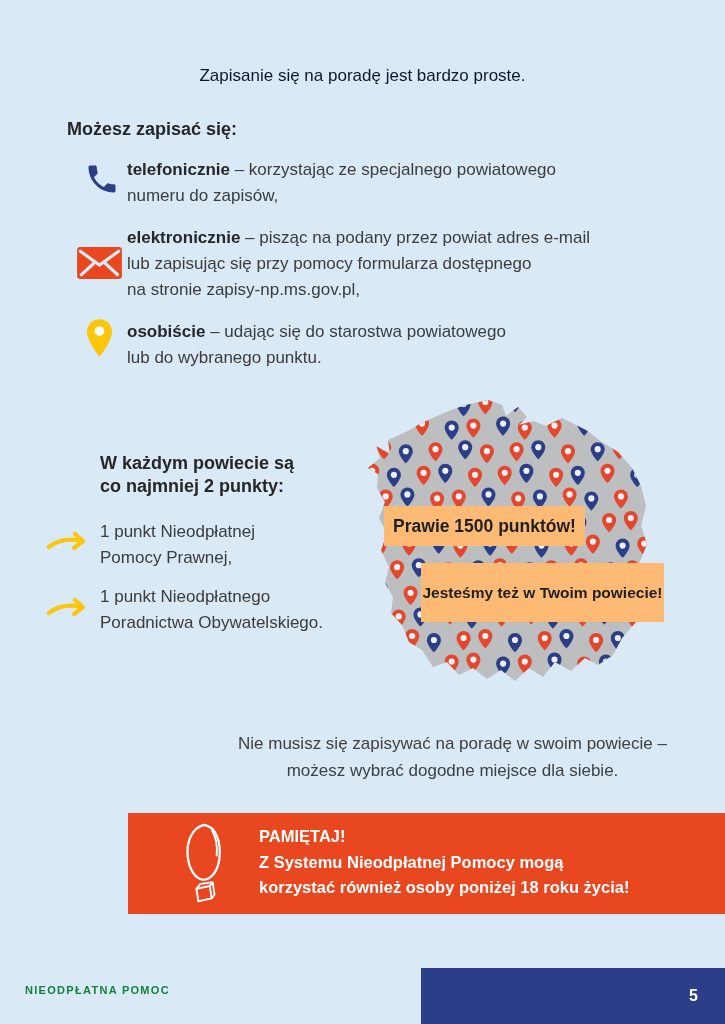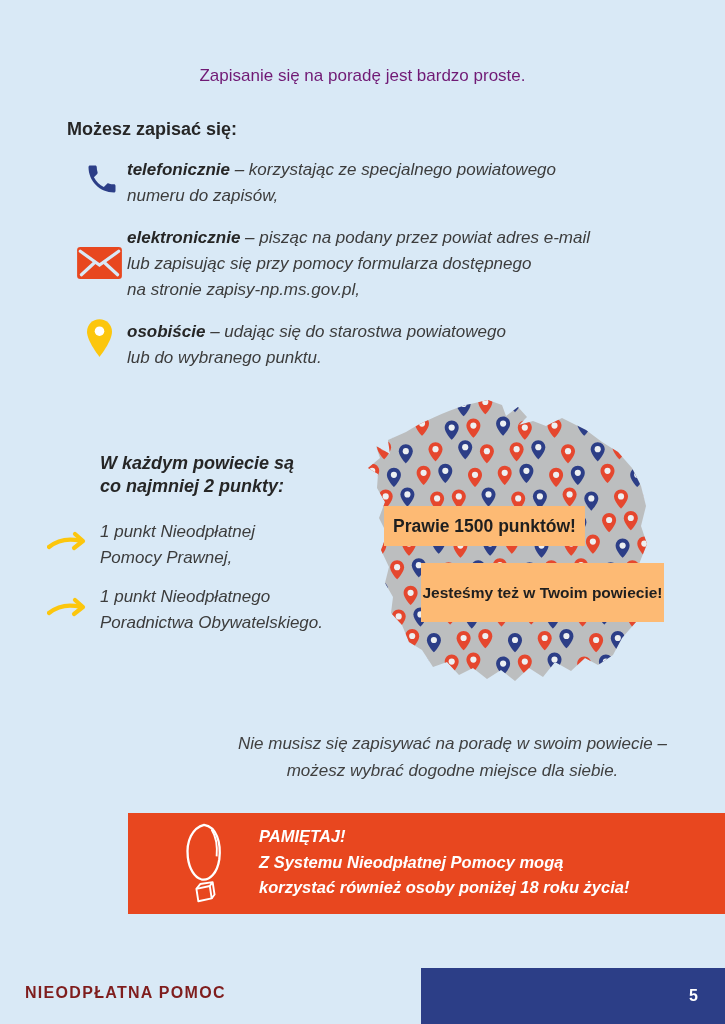--- a/index.html
+++ b/index.html
@@ -1,28 +1,28 @@
 <!DOCTYPE html>
 <html><head>
 <meta charset="utf-8">
 <style>
   html,body{margin:0;padding:0;}
   body{font-family:"Liberation Sans",sans-serif;}
   .page{position:relative;width:725px;height:1024px;background:#d9e9f6;overflow:hidden;}
 
   .title{position:absolute;left:0;top:66px;width:725px;text-align:center;
-         font-size:17px;color:#701a75;margin:0;}
+         font-size:17px;color:#0f172a;margin:0;}
   .signup-heading{position:absolute;left:67px;top:119px;font-size:18px;font-weight:bold;
          color:#262626;margin:0;}
 
   .method{position:absolute;left:70px;width:540px;}
   .m-icon{position:absolute;display:block;}
   .m-text{margin:0 0 0 57px;font-size:17px;line-height:26px;color:#3c3c3c;}
   .m-text b{color:#262626;}
-  .ln{display:block;font-style:italic;}
+  .ln{display:block;}
 
   .points-heading{position:absolute;left:100px;top:452px;margin:0;
          font-size:18px;font-weight:bold;line-height:23px;color:#262626;}
   .point-item{position:absolute;left:47px;width:330px;}
   .arrow{position:absolute;left:0;display:block;}
   .p-text{margin:0 0 0 53px;font-size:17px;line-height:26px;color:#3c3c3c;}
 
   .map-svg{position:absolute;left:348px;top:392px;}
   .badge{position:absolute;background:#fdba74;color:#1f1f1f;font-weight:bold;
          display:flex;align-items:center;justify-content:center;}
@@ -30,22 +30,22 @@
   .badge-secondary{left:421px;top:563px;width:243px;height:59px;font-size:15.5px;}
 
   .note{position:absolute;left:180px;top:730px;width:545px;text-align:center;
         font-size:17px;line-height:27px;color:#404040;margin:0;}
 
   .reminder{position:absolute;left:128px;top:813px;width:593px;height:101px;background:#e8471f;padding-left:44px;}
   .reminder-icon{position:absolute;left:48px;top:9px;}
   .reminder-text{position:absolute;left:131px;top:11px;margin:0;color:#ffffff;
         font-size:16.5px;font-weight:bold;line-height:25.5px;}
 
-  .footer-brand{position:absolute;left:25px;top:984px;font-size:16px;font-weight:bold;
-        letter-spacing:1.3px;color:#7f1d1d;margin:0;text-align:right;}
+  .footer-brand{position:absolute;left:25px;top:984px;font-size:11px;font-weight:bold;
+        letter-spacing:1.3px;color:#15803d;margin:0;text-align:right;}
   .footer-bar{position:absolute;left:421px;top:968px;width:304px;height:56px;background:#2c3e87;
         display:flex;align-items:center;justify-content:flex-end;padding-right:27px;box-sizing:border-box;}
   .page-number{color:#ffffff;font-size:16px;font-weight:bold;}
 </style>
 </head>
 <body>
 
 <div class="page">
 
   <p class="title">Zapisanie się na poradę jest bardzo proste.</p>

